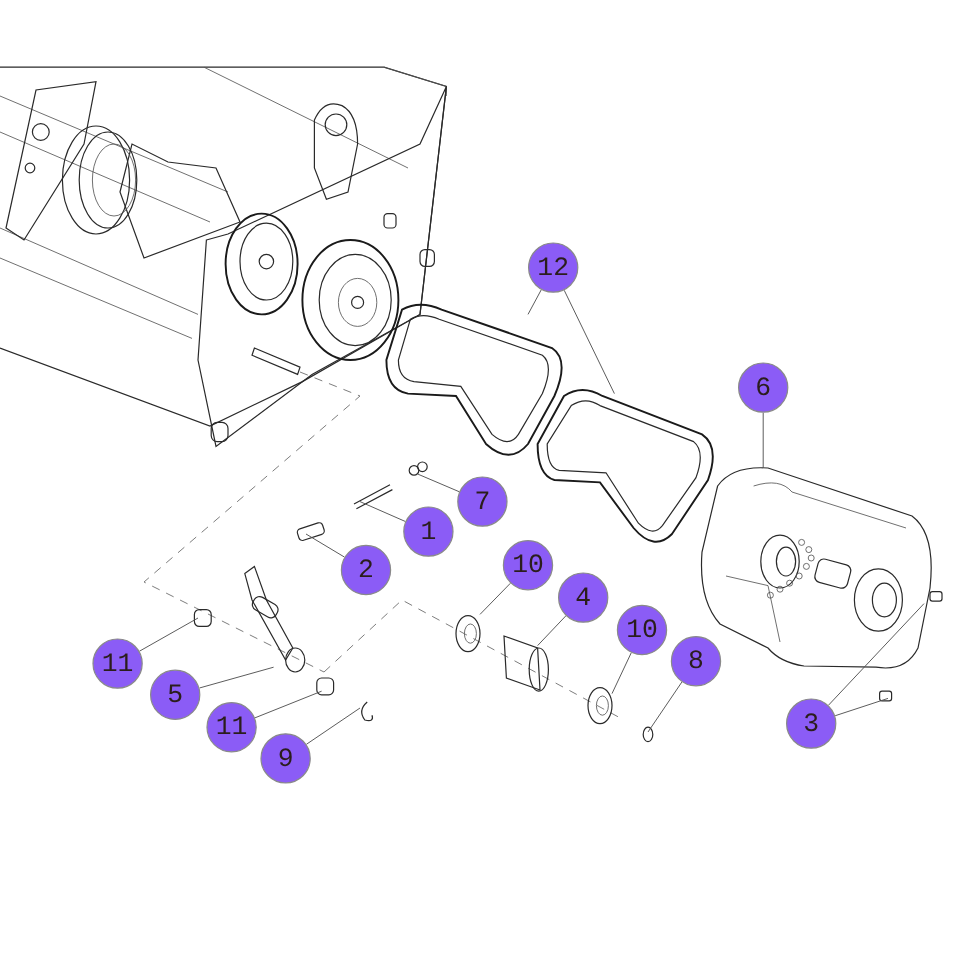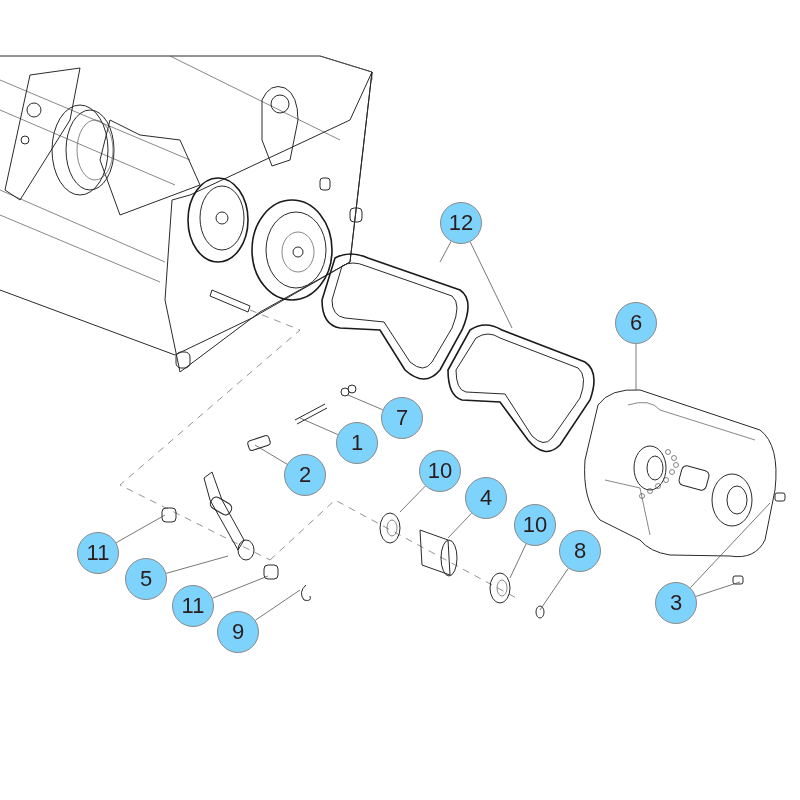--- a/index.html
+++ b/index.html
@@ -6,23 +6,23 @@
   body { width: 800px; height: 800px; overflow: hidden; position: relative; font-family: "Liberation Serif", "DejaVu Serif", serif; }
   #stage { position: absolute; left: 0; top: 0; width: 800px; height: 800px; }
   svg.art { position: absolute; left: 0; top: 0; }
   .ln { fill: none; stroke: #2a2a2a; stroke-width: 1; }
   .lt { fill: none; stroke: #555; stroke-width: 0.7; }
   .th { fill: none; stroke: #1a1a1a; stroke-width: 1.6; }
   .dash { fill: none; stroke: #777; stroke-width: 0.8; stroke-dasharray: 7 6; }
   .leader { stroke: #555; stroke-width: 0.8; }
   .callout {
     position: absolute; width: 42px; height: 42px; margin-left: -21px; margin-top: -21px;
-    border: 1px solid #8a8a8a; border-radius: 50%; background: #7dd3fc;
+    border: 1px solid #8a8a8a; border-radius: 50%; background: #8b5cf6;
     display: flex; align-items: center; justify-content: center;
-    font-family: Liberation Sans, sans-serif; font-size: 22px; color: #2b1d1d;
+    font-family: Liberation Mono, monospace; font-size: 22px; color: #2b1d1d;
     box-sizing: border-box;
   }
 </style>
 </head>
 <body>
 
 <div id="stage">
 
   <svg class="art" width="800" height="800" viewBox="0 0 800 800">
 

